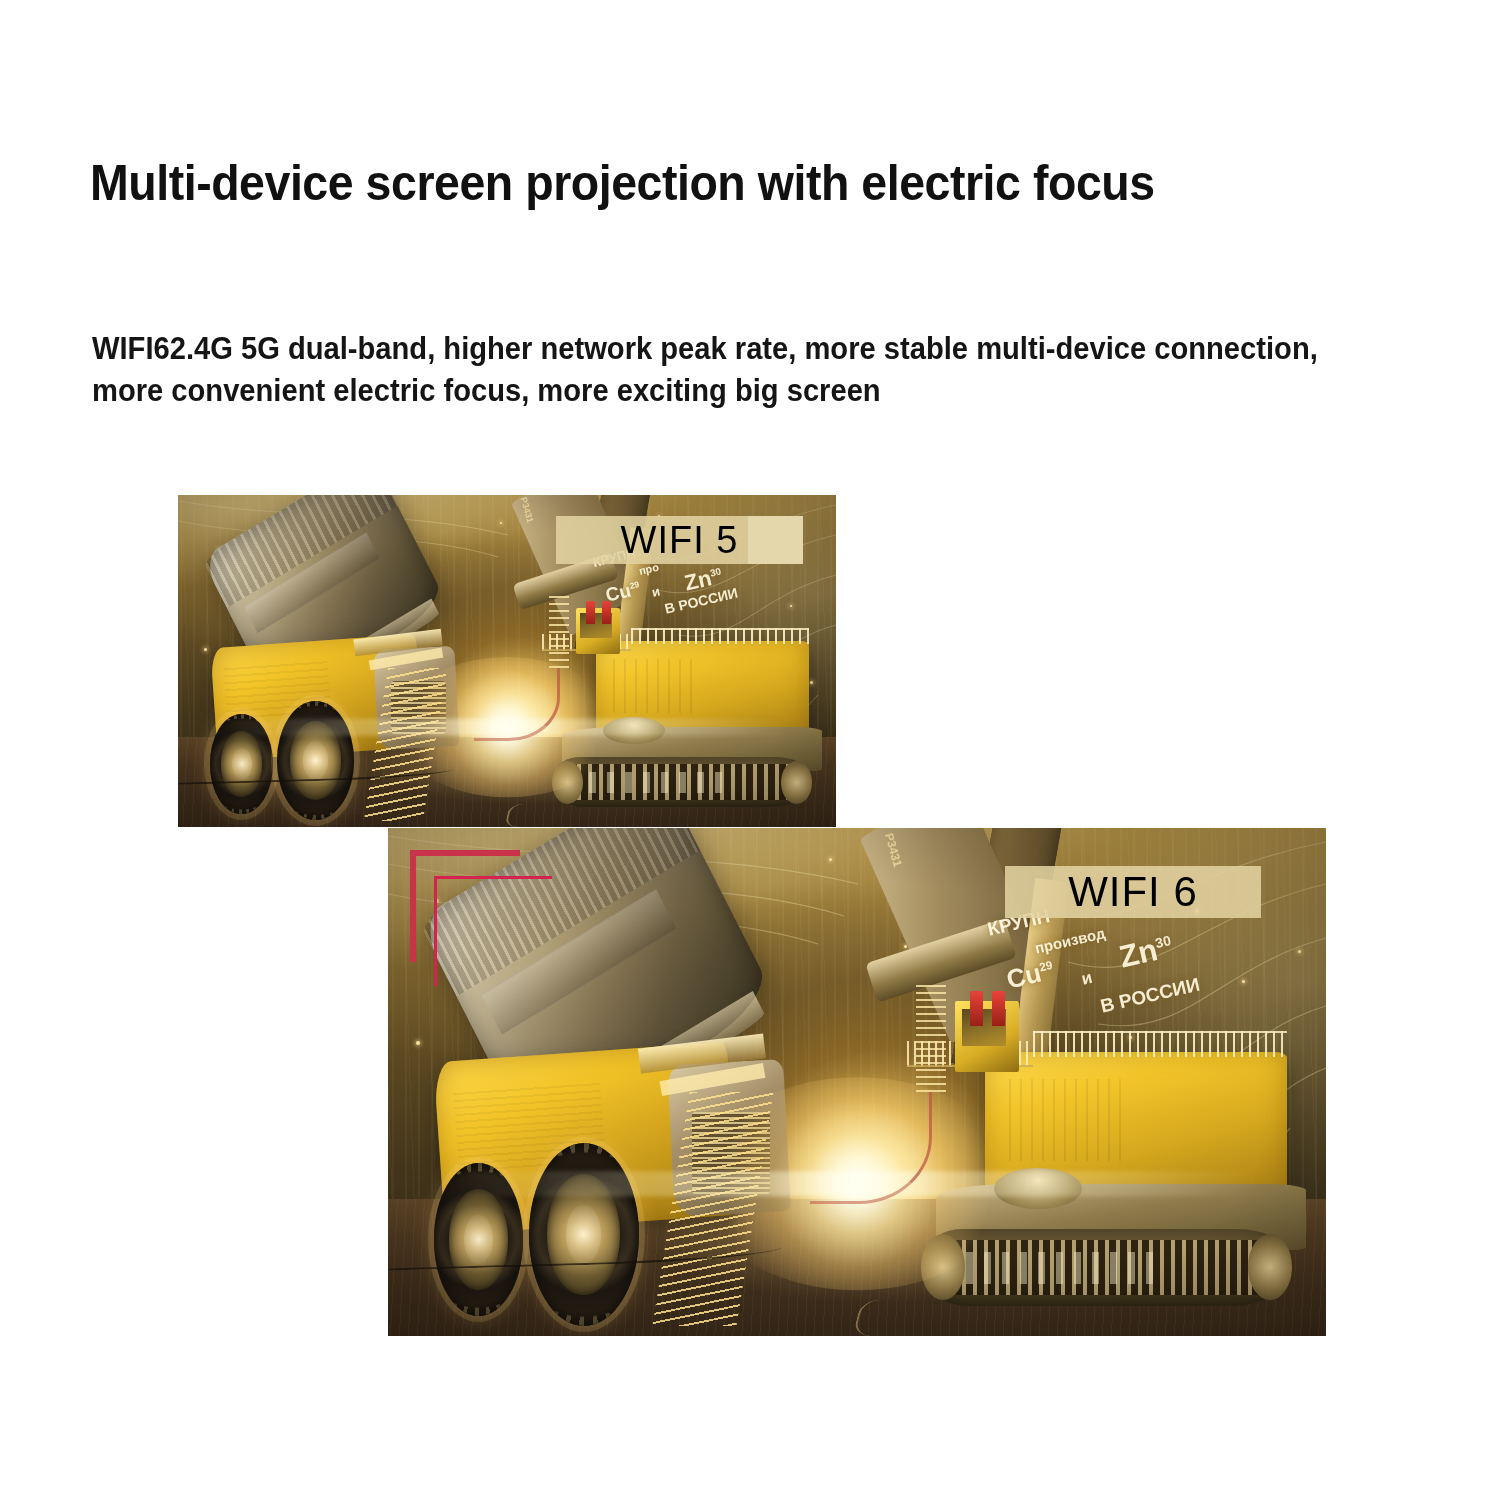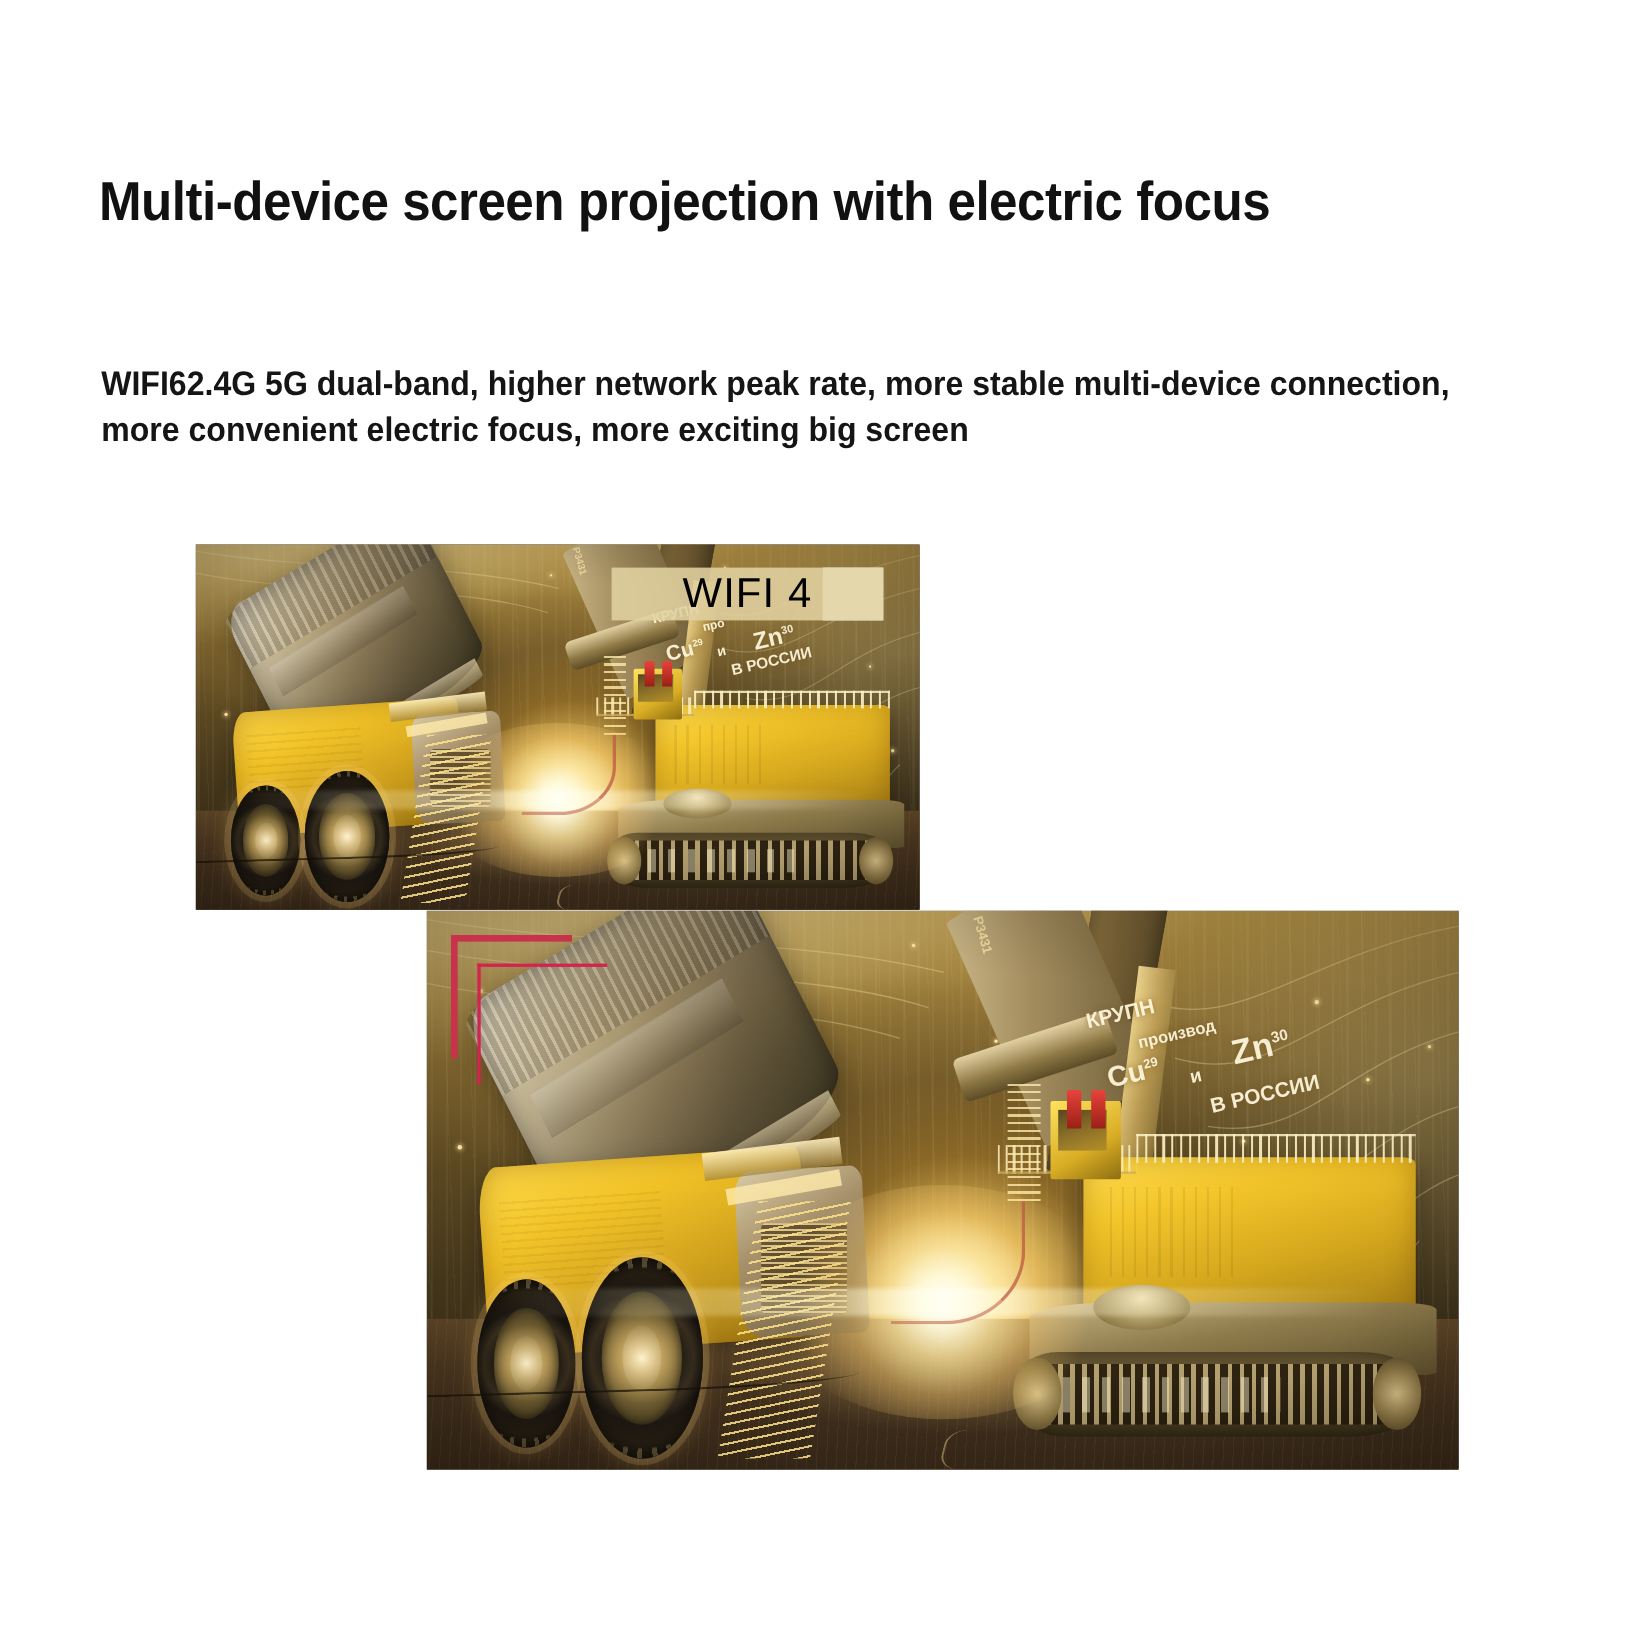--- a/index.html
+++ b/index.html
@@ -536,21 +536,21 @@
       <div class="ru" style="left:74%;top:32%;font-size:14px;transform:rotate(-13deg);">В РОССИИ</div>
 
       <div class="stamp" style="left:51%;top:3%;font-size:9px;transform:rotate(74deg);">Р3431</div>
 
       <div class="vignette"></div>
     </div>
   </div>
 
   <div id="wifi5-overflow"></div>
 
-  <div class="wifi-label" id="wifi5-label">WIFI 4</div>
+  <div class="wifi-label" id="wifi5-label">WIFI 5</div>
 
   <div class="photo" id="photo-bottom">
     <div class="scene">
       <div class="sky"></div>
       <div class="stripes"></div>
       <div class="stripes2"></div>
       <div class="arcs"></div>
 
       <svg class="netlines" viewBox="0 0 938 508" preserveAspectRatio="none">
         <g fill="none" stroke="#ffe9a0" stroke-width="1.2" opacity="0.55">
@@ -685,14 +685,15 @@
     <div class="brk outer">
       
       
     </div>
     <div class="brk">
       
       
     </div>
   </div>
 
+  <div class="wifi-label" id="wifi6-label">WIFI 6</div>
 
 </div>
 
 </body></html>

